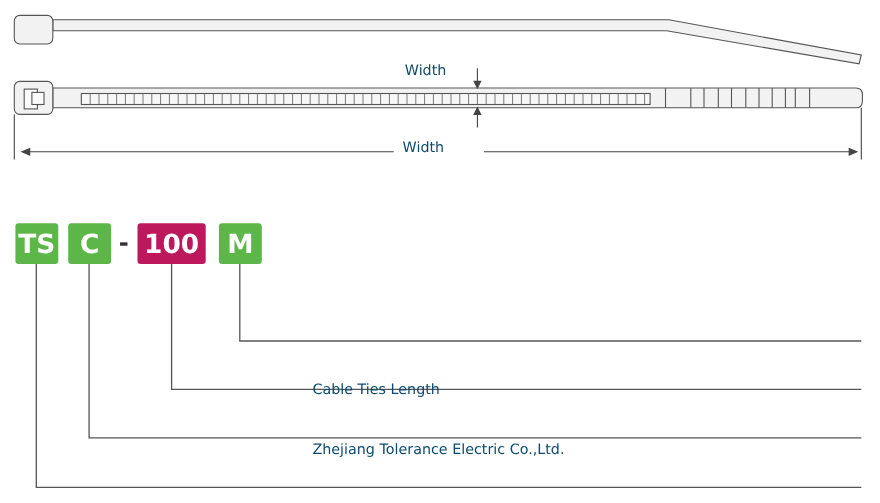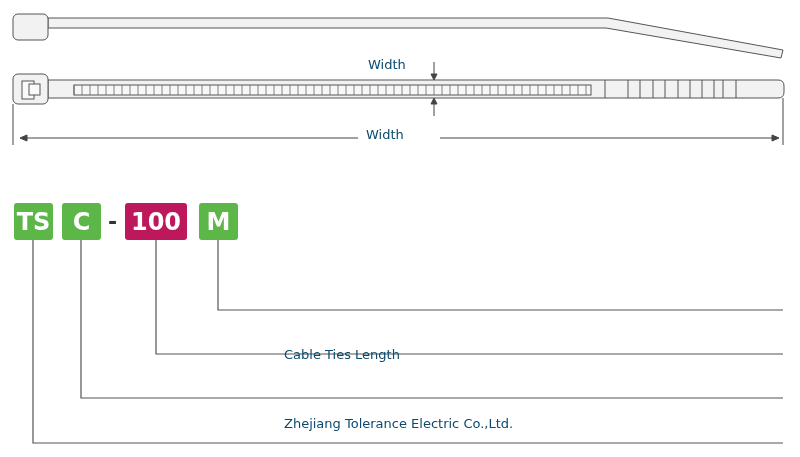--- a/index.html
+++ b/index.html
@@ -133,14 +133,14 @@
   <div class="lbl" style="left:368px;top:57px;">Width</div>
   <div class="lbl" style="left:366px;top:127px;">Width</div>
 
   <div class="code-box" style="left: 14px; width: 39px; background: rgb(92, 183, 72);">TS</div>
   <div class="code-box" style="left: 62px; width: 39px; background: rgb(92, 183, 72);">C</div>
   <div class="dash" style="left:108px;">-</div>
   <div class="code-box" style="left: 125px; width: 62px; background: #be185d;">100</div>
   <div class="code-box" style="left: 199px; width: 39px; background: rgb(92, 183, 72);">M</div>
 
   <div class="lbl" style="left:284px;top:329px;margin-top:18px;">Cable Ties Length</div>
-  <div class="lbl" style="left:284px;top:416px;">Zhejiang Tolerance Electric Co.,Ltd.</div>
+  <div class="lbl" style="left:284px;top:402px;">Zhejiang Tolerance Electric Co.,Ltd.</div>
 </div>
 
 </body></html>

